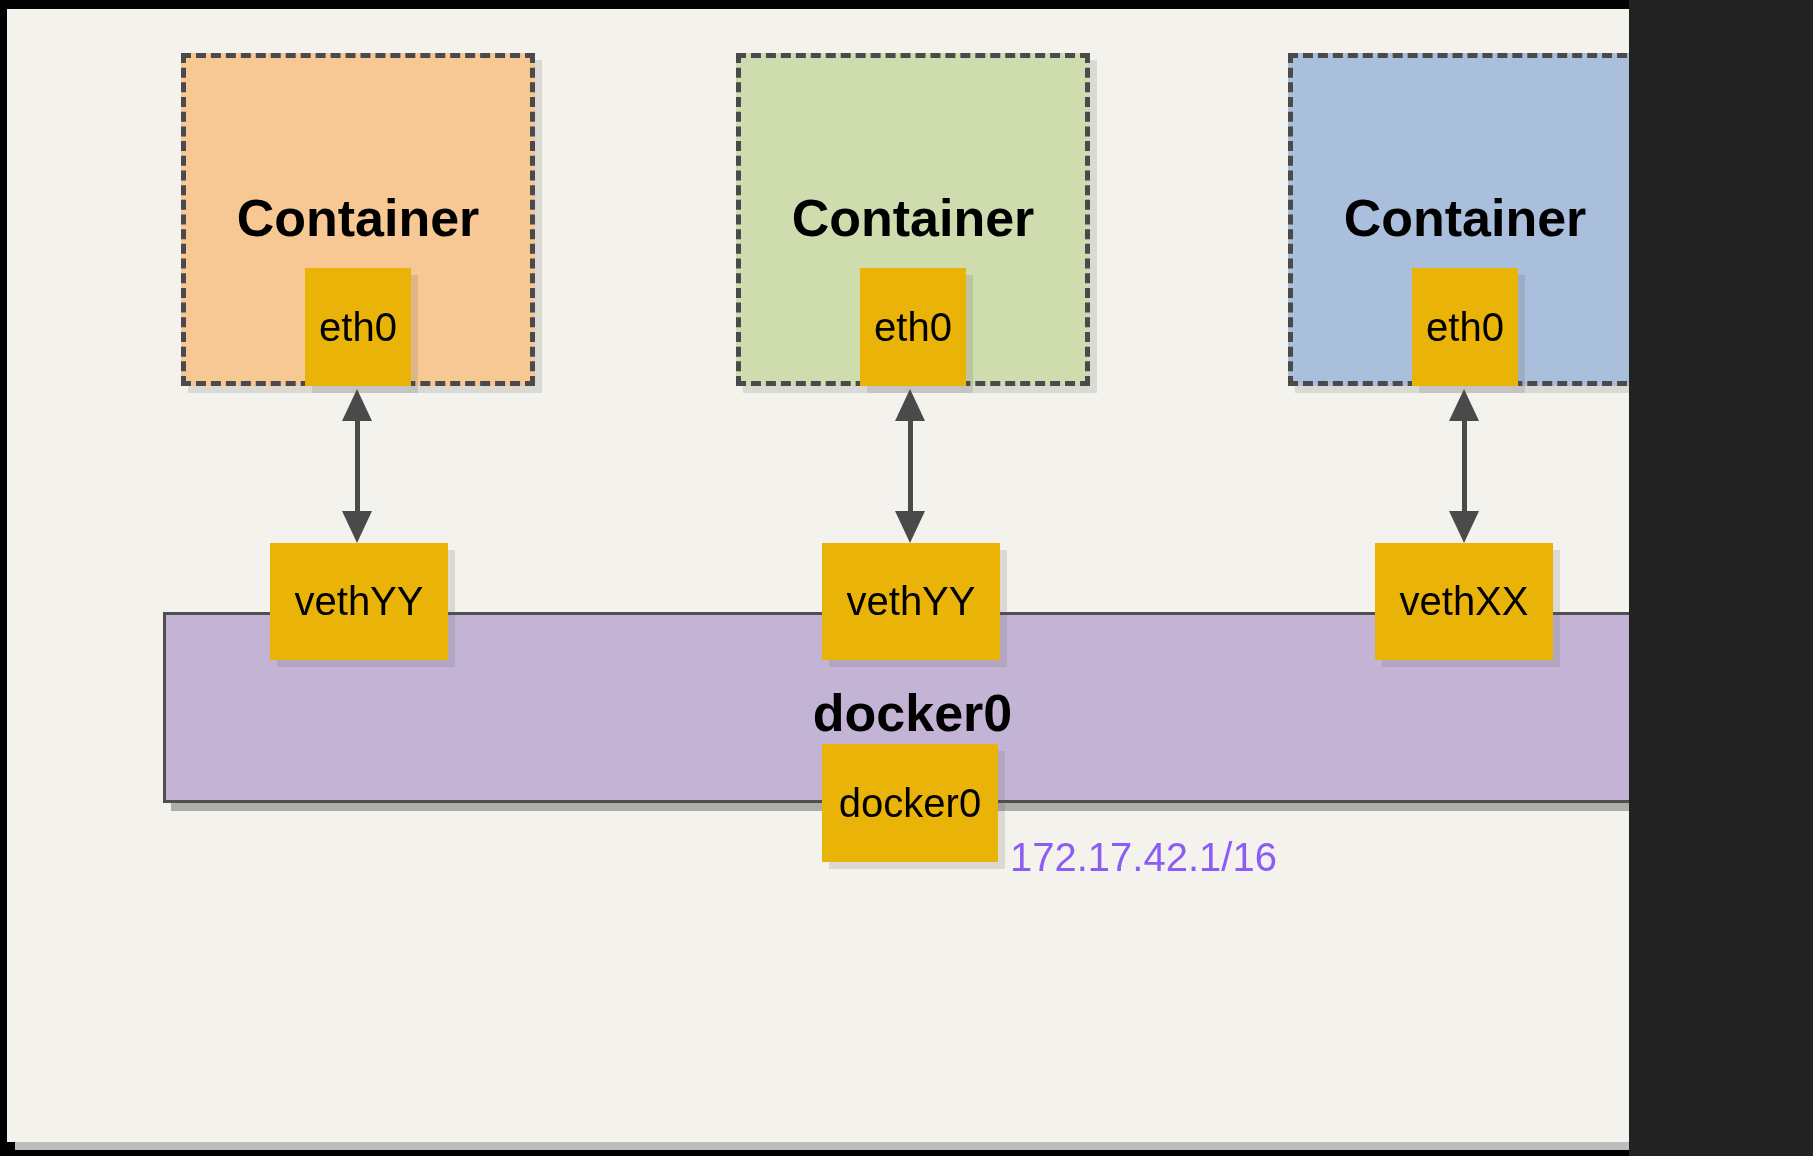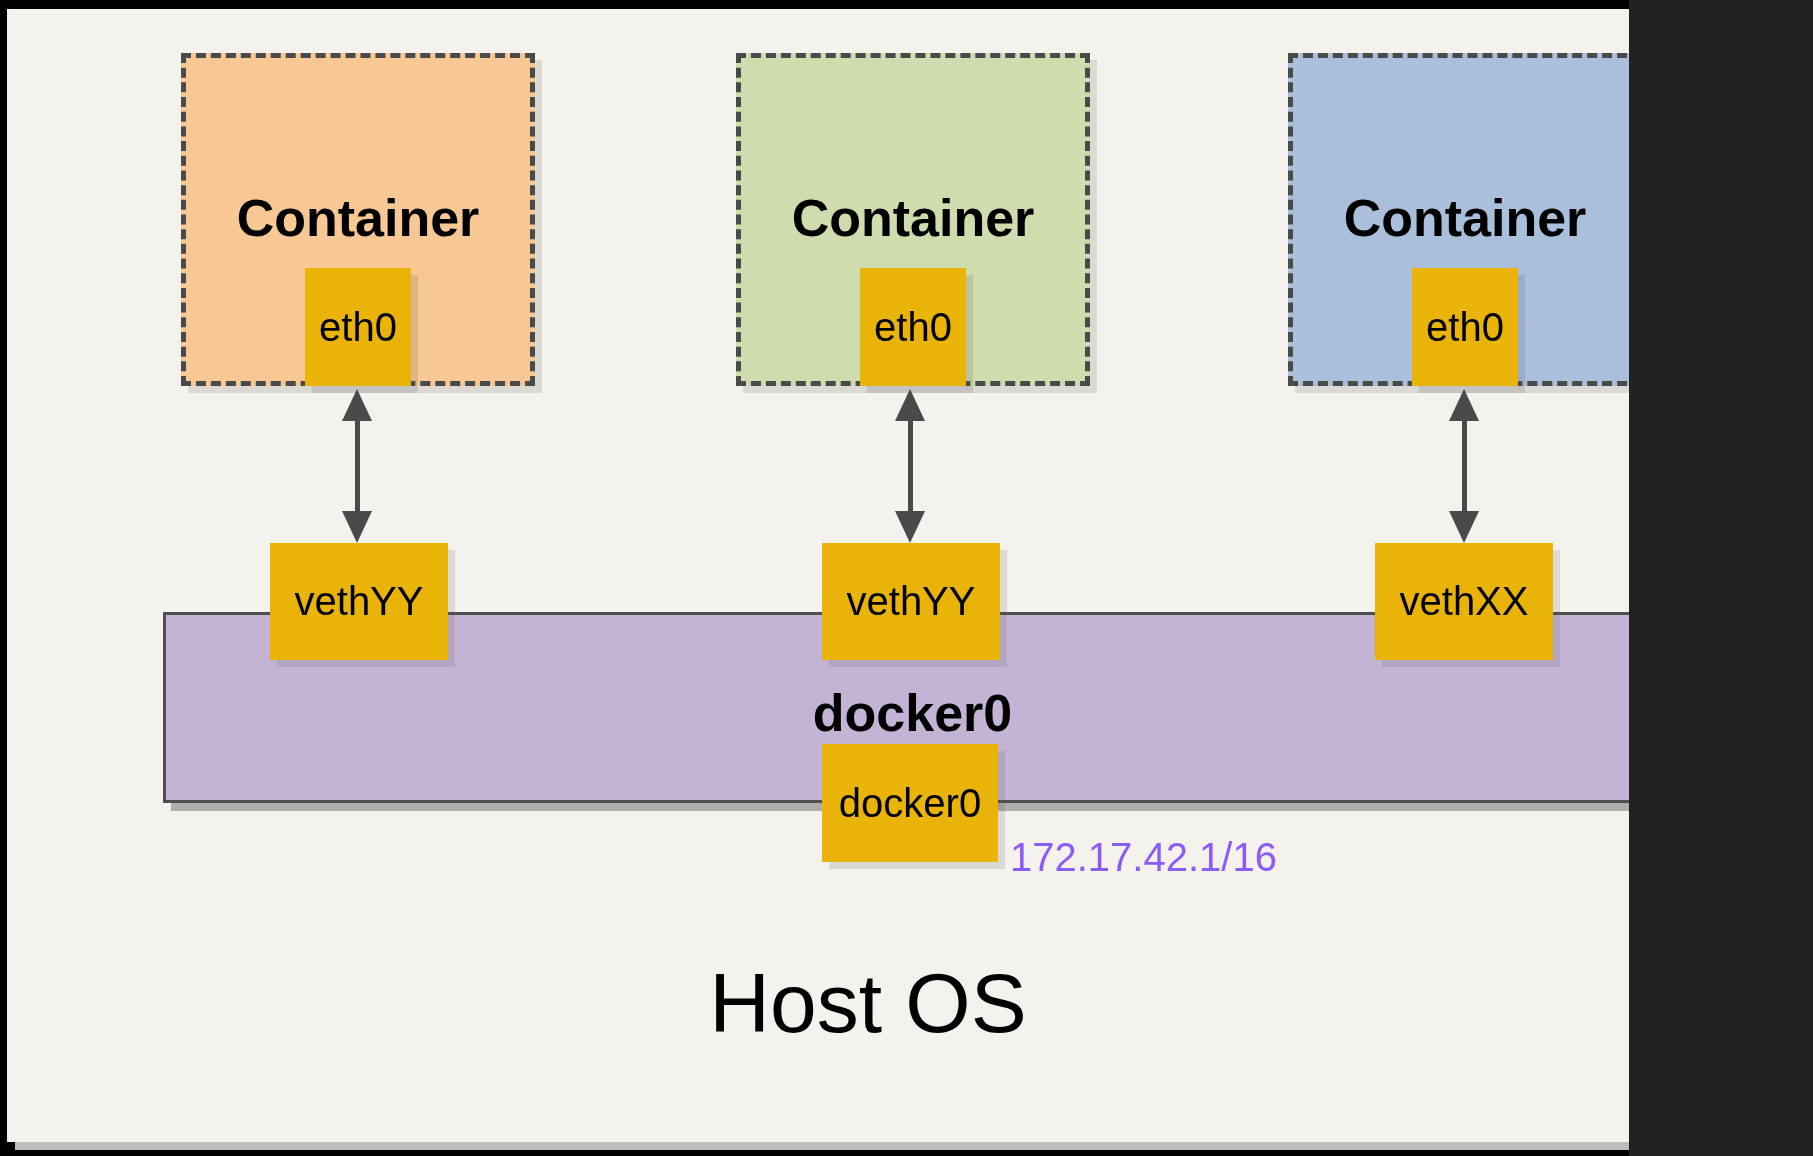--- a/index.html
+++ b/index.html
@@ -111,16 +111,15 @@
     <div class="note-box veth-box v3">
       <span>vethXX</span>
     </div>
 
     <div class="note-box docker0-box">
       <span>docker0</span>
     </div>
 
     <div class="ip-label">172.17.42.1/16</div>
 
-    <div class="host-label">Host OS</div>
 
   </div>
 </div>
 
 </body></html>

